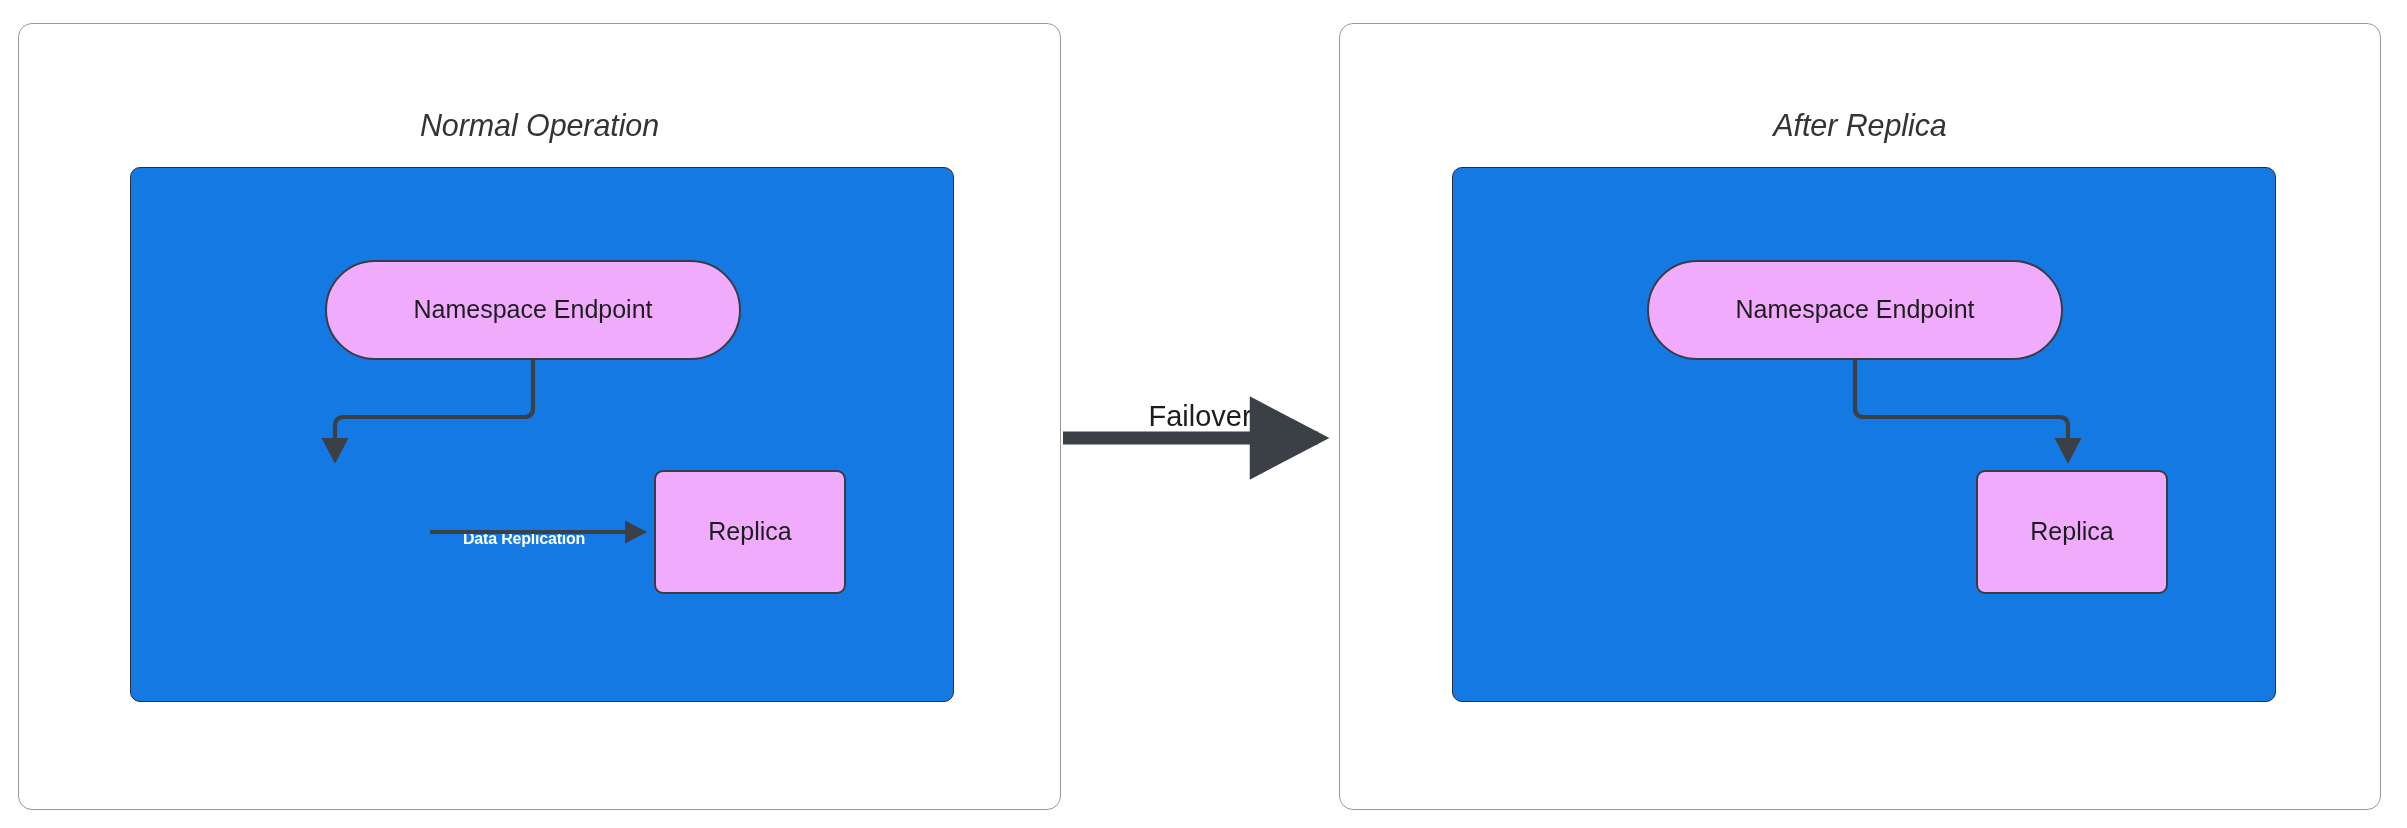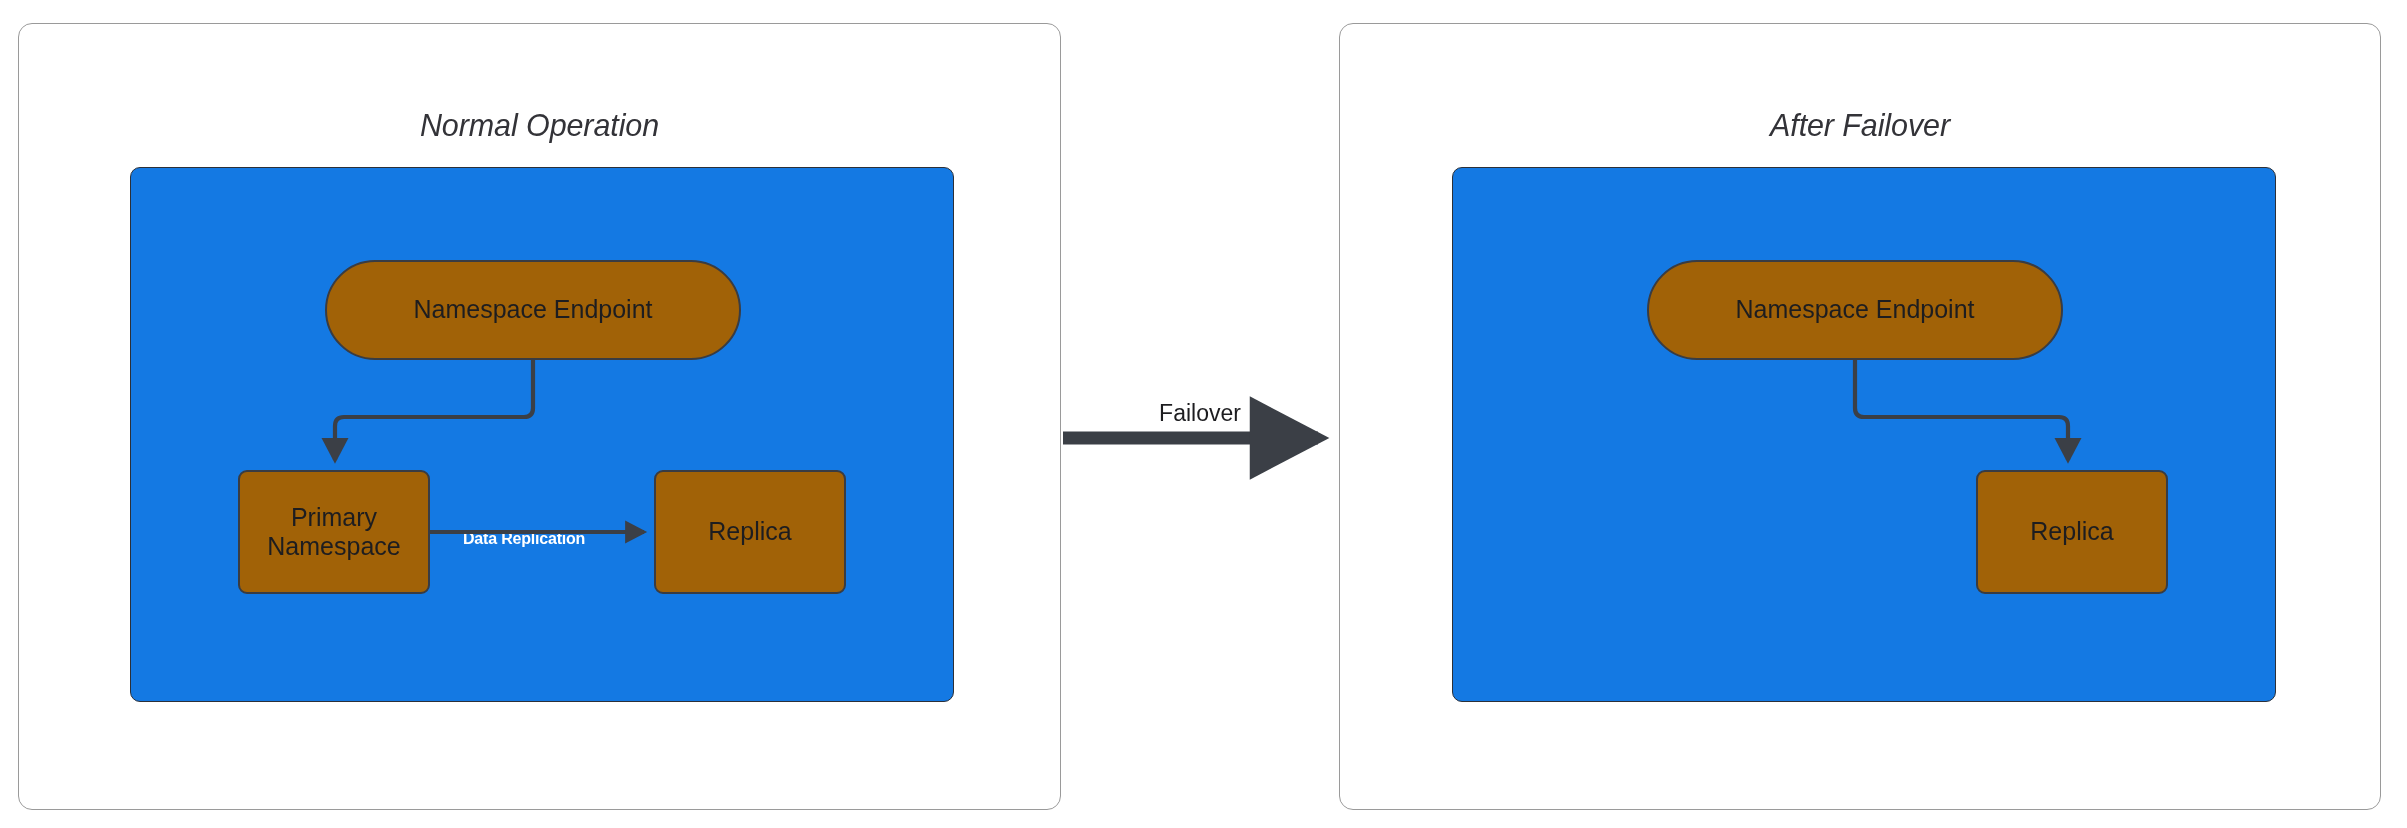--- a/index.html
+++ b/index.html
@@ -54,21 +54,21 @@
     border: 1.6px solid #2c3038;
     border-radius: 10px;
   }
   #blue-normal   { left: 130px;  top: 163px; width: 824px; height: 535px; }
   #blue-failover { left: 1452px; top: 163px; width: 824px; height: 535px; }
 
   
   .node {
     position: absolute;
     box-sizing: border-box;
-    background: #a16207;
+    background: #f0abfc;
     border: 2.4px solid #393c43;
     display: flex;
     align-items: center;
     justify-content: center;
     text-align: center;
     color: #1d1d20;
     font-size: 25px;
     line-height: 1.18;
     white-space: pre-line;
   }
@@ -105,21 +105,21 @@
     letter-spacing: -0.2px;
   }
   #label-data-replication { left: 463px; top: 526px; }
 
   #label-failover {
     position: absolute;
     left: 1061px;
     top: 396px;
     width: 278px;
     text-align: center;
-    font-size: 23px;
+    font-size: 29px;
     font-style: normal;
     color: #1d1d20;
     white-space: nowrap;
   }
 
   svg.edges {
     position: absolute;
     left: 0; top: 0;
     width: 2407px;
     height: 828px;
@@ -133,31 +133,29 @@
 <div id="canvas">
 
   <div class="panel" id="panel-normal">
     <div class="panel-title">Normal Operation</div>
   </div>
 
   <div class="blue-box" id="blue-normal"></div>
 
   <div class="node pill" id="node-endpoint-normal">Namespace Endpoint</div>
 
-  <div class="node rect" id="node-primary">Primary
-Namespace</div>
 
   <div class="node rect" id="node-replica-normal">Replica</div>
 
   <div class="edge-label" id="label-data-replication">Data Replication</div>
 
   <div id="label-failover">Failover</div>
 
   <div class="panel" id="panel-failover">
-    <div class="panel-title">After Failover</div>
+    <div class="panel-title">After Replica</div>
   </div>
 
   <div class="blue-box" id="blue-failover"></div>
 
   <div class="node pill" id="node-endpoint-failover">Namespace Endpoint</div>
 
 
   <div class="node rect" id="node-replica-failover">Replica</div>
 
   <svg class="edges" viewBox="0 0 2407 828" width="2407" height="828">

